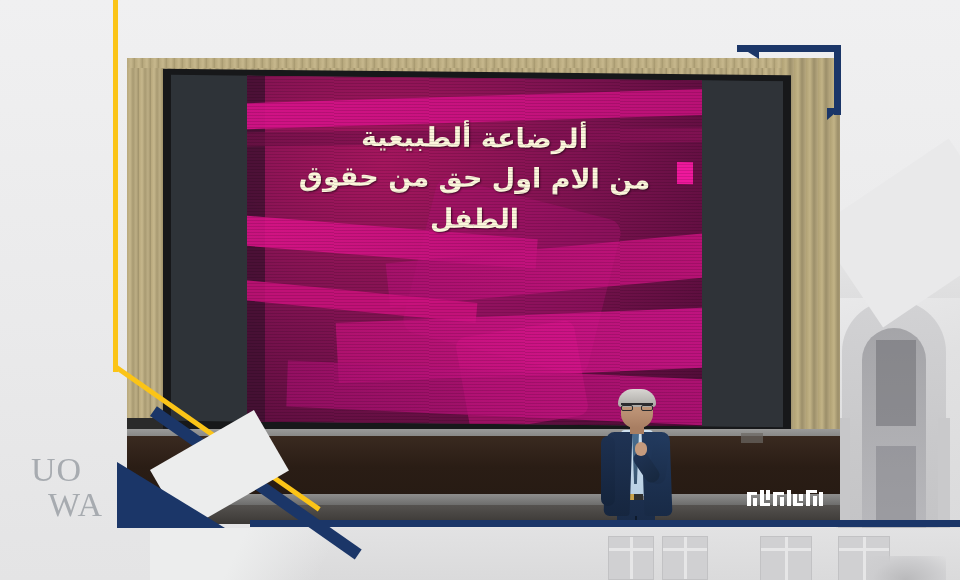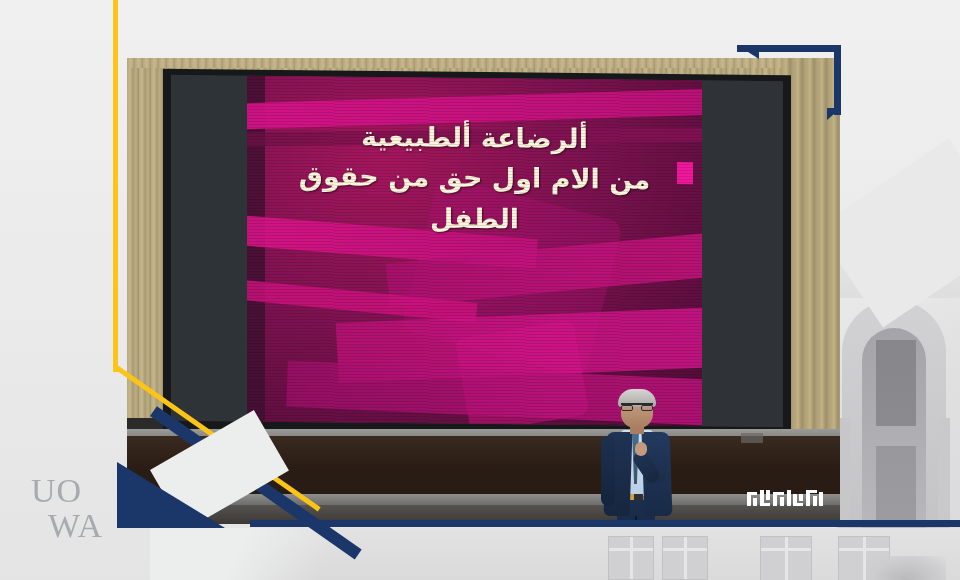--- a/index.html
+++ b/index.html
@@ -172,21 +172,21 @@
   .navy-corner-wedge{position:absolute;left:737px;top:45px;width:0;height:0;
      border-right:22px solid #1b3668;border-bottom:14px solid transparent;}
   .navy-corner-wedge2{position:absolute;left:827px;top:108px;width:0;height:0;
      border-left:14px solid #1b3668;border-bottom:12px solid transparent;}
   .white-notch{position:absolute;left:150px;top:470px;width:120px;height:70px;background:#eceded;
      transform:rotate(-30deg);transform-origin:left top;}
 
   
   .uowa{position:absolute;left:31px;top:455px;width:72px;height:72px;
      color:#a7abb0;font-family:"Liberation Serif",serif;font-weight:400;
-     letter-spacing:1px;line-height:0.9;margin-top:21px;}
+     letter-spacing:1px;line-height:0.9;}
   .uowa .l1{font-size:34px;display:block;}
   .uowa .l2{font-size:34px;display:block;margin-top:4px;text-align:right;}
 
   .kufic{position:absolute;left:746px;top:486px;width:78px;height:26px;
      display:flex;align-items:center;justify-content:center;}
   .kufic svg{display:block;}
 </style>
 </head>
 <body>
 

